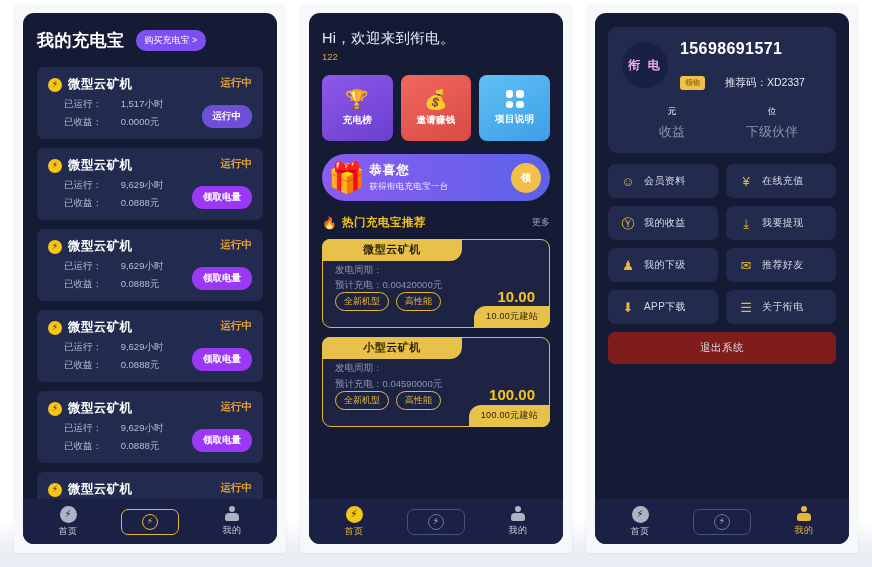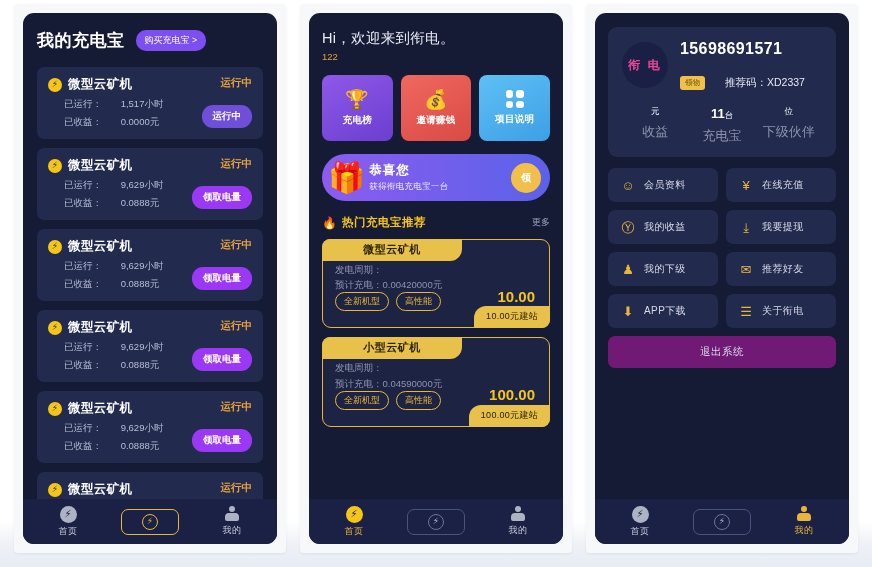--- a/index.html
+++ b/index.html
@@ -172,41 +172,41 @@
     padding:4px 12px 5px; border-radius:12px 0 8px 0; letter-spacing:.3px;
   }
 
   
   .p3 { padding: 14px 13px 0; }
   .profile { background:#222a4e; border-radius:9px; padding:13px 14px 12px; }
   .prof-top { display:flex; align-items:center; gap:12px; }
   .avatar {
     width:46px;height:46px;border-radius:50%;background:#1a2045;
     display:flex;align-items:center;justify-content:center;
-    color:#ec4899; font-size:12px; font-weight:bold; letter-spacing:2px; flex:none;
+    color:#f0abfc; font-size:12px; font-weight:bold; letter-spacing:2px; flex:none;
   }
   .phone-no { color:#fff; font-size:16px; font-weight:bold; letter-spacing:.4px; }
   .ref-row { display:flex; align-items:flex-start; gap:20px; margin-top:18px; }
   .ref-badge { background:#f0c04a; color:#6b5300; font-size:7.5px; padding:2px 5px; border-radius:3px; }
   .ref-txt { color:#e7e9f3; font-size:10.5px; }
   .stats { display:flex; margin-top:16px; }
   .stat { flex:1; text-align:center; }
   .stat-v { color:#fff; font-size:13px; font-weight:bold; }
   .stat-v .u { font-size:8.5px; font-weight:normal; }
   .stat-v.small { font-size:9px; font-weight:bold; }
   .stat-l { color:#8e93ae; font-size:13px; margin-top:5px; }
   .menu { display:grid; grid-template-columns:1fr 1fr; gap:8px; margin-top:11px; }
   .mi {
     background:#222a4e; border-radius:7px; height:34px;
     display:flex; align-items:center; gap:9px; padding:0 13px;
   }
   .mi-ico { color:#e8b73a; font-size:13px; width:14px; text-align:center; line-height:1; }
   .mi-lbl { color:#d7dae6; font-size:10px; letter-spacing:.4px; }
   .logout {
-    background:#701a75; border-radius:7px; height:32px; margin-top:8px;
+    background:#7f1d1d; border-radius:7px; height:32px; margin-top:8px;
     display:flex; align-items:center; justify-content:center;
     color:#d7dae6; font-size:10.5px; letter-spacing:.5px;
   }
 </style>
 </head>
 <body>
 
 <div class="panel">
   <div class="phone">
     <div class="scroll p1">
@@ -392,24 +392,20 @@
               <div class="ref-txt">推荐码：XD2337</div>
             </div>
           </div>
         </div>
         <div class="stats" id="p3-stats">
             <div class="stat">
               <div class="stat-v small"><span></span><span class="u">元</span></div>
               <div class="stat-l">收益</div>
             </div>
             <div class="stat">
-              <div class="stat-v"><span>11</span><span class="u">台</span></div>
-              <div class="stat-l">充电宝</div>
-            </div>
-            <div class="stat">
               <div class="stat-v small"><span></span><span class="u">位</span></div>
               <div class="stat-l">下级伙伴</div>
             </div>
           </div>
       </div>
       <div class="menu" id="p3-menu">
           <div class="mi">
             <div class="mi-ico">☺</div>
             <div class="mi-lbl">会员资料</div>
           </div>

